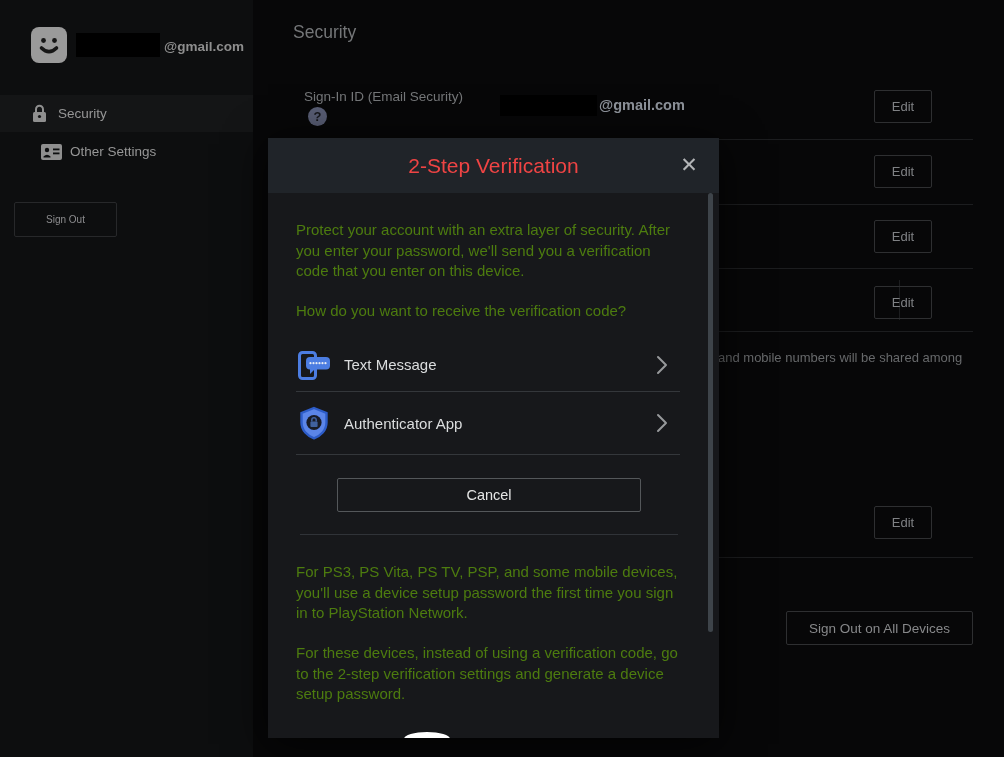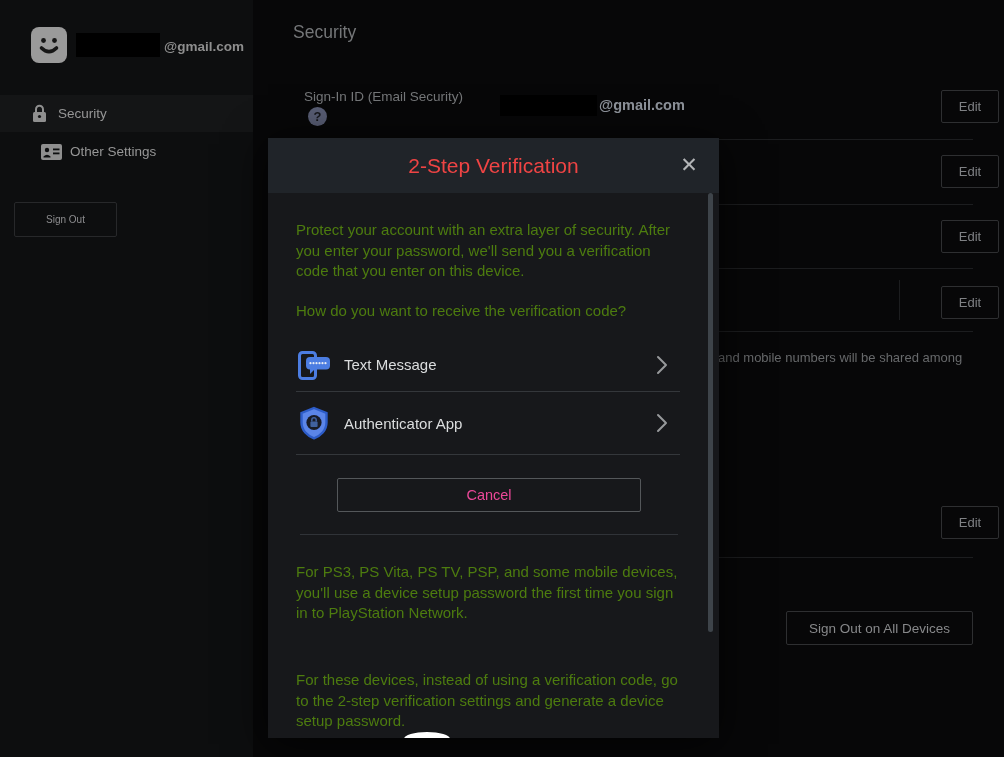--- a/index.html
+++ b/index.html
@@ -33,21 +33,21 @@
   #help-icon {
     position:absolute; left:308px; top:107px; width:19px; height:19px; border-radius:50%;
     background:#585d74; color:#16171b; font-size:13px; font-weight:bold;
     display:flex; align-items:center; justify-content:center; cursor:pointer;
   }
   #redact-email { left:500px; top:95px; width:97px; height:21px; }
   #main-email { position:absolute; left:599px; top:97px; font-size:14.5px; font-weight:bold; color:#8e939b; }
   .hdiv { position:absolute; left:293px; width:680px; height:1px; background:#1c1d1f; }
   .vdiv { position:absolute; left:899px; top:280px; width:1px; height:40px; background:#1c1d1f; }
   .edit-btn {
-    position:absolute; left:941px; width:58px; height:33px;
+    position:absolute; left:874px; width:58px; height:33px;
     background:transparent; border:1px solid #2e2f31; border-radius:2px;
     color:#7f8184; font-size:13px; font-family:inherit; cursor:pointer;
   }
   #shared-note { position:absolute; left:718px; top:350px; font-size:13px; color:#67696b; white-space:nowrap; }
   #signout-all-btn {
     position:absolute; left:786px; top:611px; width:187px; height:34px;
     background:transparent; border:1px solid #2e2f31; border-radius:2px;
     color:#87888a; font-size:13.5px; font-family:inherit; cursor:pointer;
   }
 
@@ -75,25 +75,25 @@
     border-bottom:1px solid #34373b; cursor:pointer;
   }
   #opt-row-0 { top:200px; height:54px; }
   #opt-row-1 { top:254px; height:63px; }
   .opt-icon { width:36px; height:36px; flex:0 0 36px; }
   .opt-label { margin-left:12px; font-size:15px; color:#dbddde; flex:1; }
   .opt-chevron { width:12px; height:20px; margin-right:12px; }
   #cancel-btn {
     position:absolute; left:69px; top:340px; width:304px; height:34px;
     background:transparent; border:1px solid #54575a; border-radius:2px;
-    color:#ec4899; font-size:14.5px; font-family:inherit; cursor:pointer;
+    color:#e5e5e5; font-size:14.5px; font-family:inherit; cursor:pointer;
   }
   #modal-div2 { position:absolute; left:32px; top:396px; width:378px; height:1px; background:#303338; }
   #para-note1 { top:424px; }
-  #para-note2 { top:505px;margin-top:27px; }
+  #para-note2 { top:505px; }
   #modal-ellipse { position:absolute; left:136px; top:594px; width:46px; height:14px;
                    background:#fff; border-radius:50%; }
   #modal-scroll-thumb { position:absolute; left:440px; top:55px; width:5px; height:439px;
                         background:#3e444a; border-radius:2.5px; cursor:pointer; }
 </style>
 </head>
 <body>
 
 <div id="app">
 

